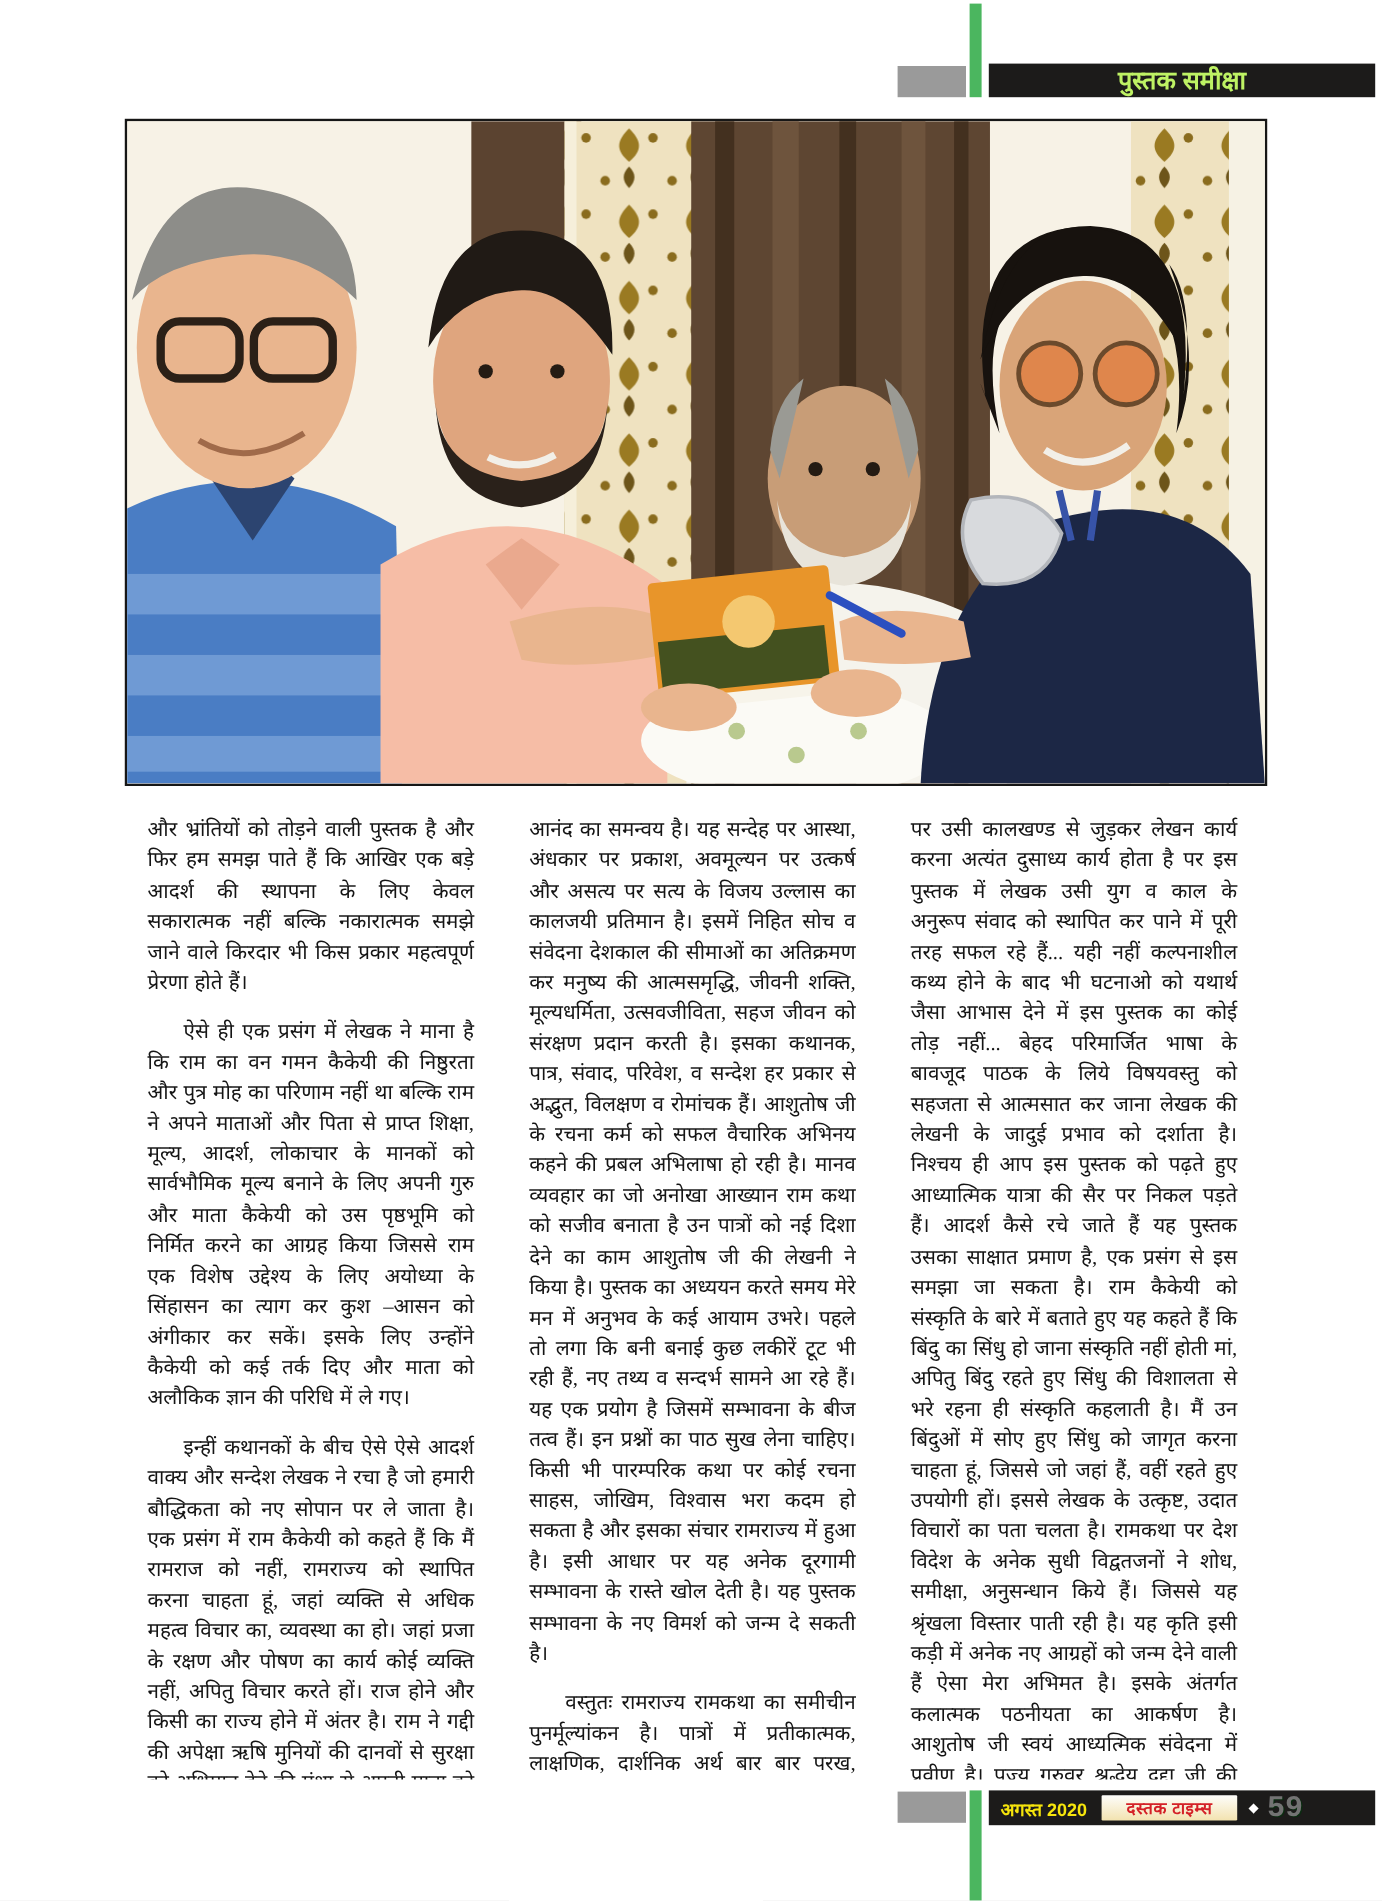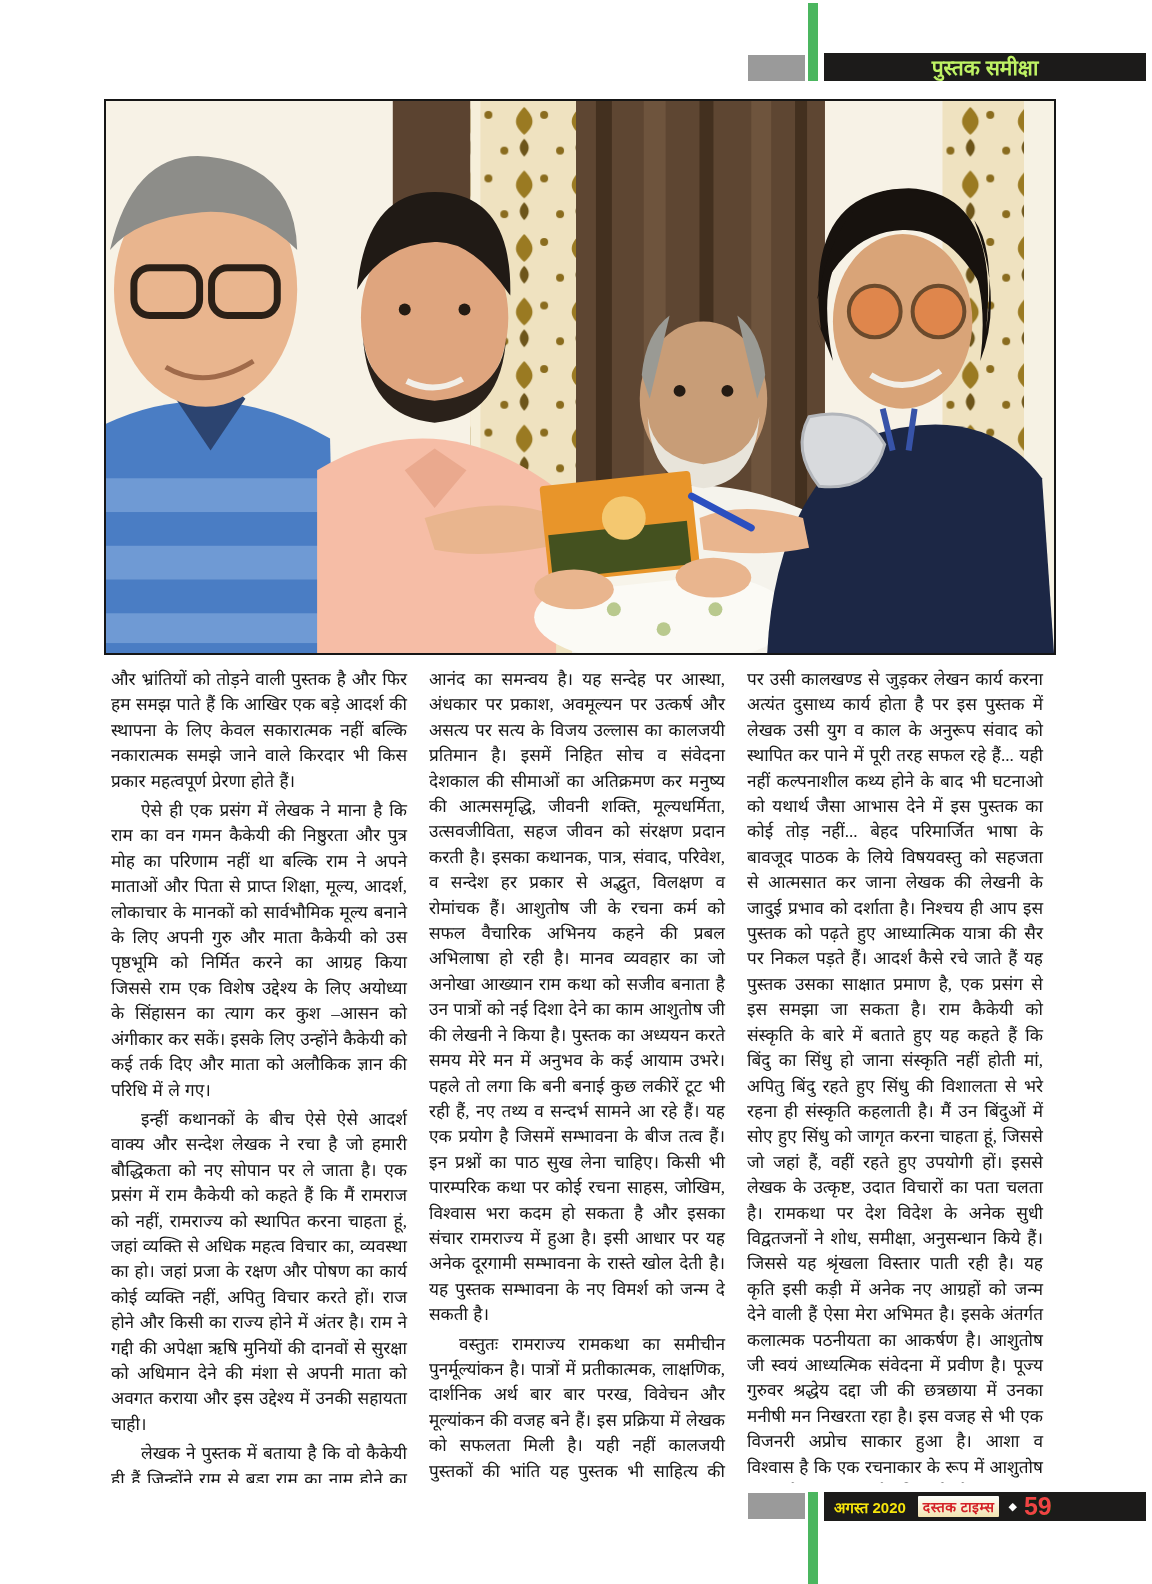--- a/index.html
+++ b/index.html
@@ -12,35 +12,35 @@
            display:flex;align-items:center;justify-content:center;}
   .hdr-bar span{color:#bef264;font-weight:bold;font-size:21px;line-height:1;
                 font-family:"Liberation Sans","DejaVu Sans",sans-serif;}
   
   .photo{position:absolute;left:104px;top:99px;width:952px;height:556px;border:2px solid #161616;
          box-sizing:border-box;background:#f5efe3;}
   .photo svg{display:block;width:100%;height:100%;}
   
   .cols{position:absolute;left:107px;top:663px;width:941px;height:820px;display:flex;gap:14px;}
   .col{width:304px;height:820px;overflow:hidden;}
-  .para{margin:4px;font-size:17.2px;line-height:25.4px;text-align:justify;color:#141414;
+  .para{margin:16px;font-size:17.2px;line-height:25.4px;text-align:justify;color:#141414;
         word-spacing:1px;}
   .para.indent{text-indent:30px;}
   .end-dot{color:#e42320;font-size:19px;line-height:1;vertical-align:-1px;padding-left:3px;}
   
   .ftr-gray{position:absolute;left:748px;top:1493px;width:57px;height:26px;background:#9a9a9a;}
   .ftr-green{position:absolute;left:808px;top:1492px;width:10px;height:92px;background:#4bb65f;}
   .ftr-bar{position:absolute;left:824px;top:1492px;width:322px;height:29px;background:#1c1b1a;
            display:flex;align-items:center;font-family:"Liberation Sans","DejaVu Sans",sans-serif;}
   .ftr-date{color:#f6e50c;font-weight:bold;font-size:15px;margin-left:10px;}
   .ftr-logo{margin-left:12px;background:linear-gradient(#fdfdfb,#f3e3b0);color:#d42127;
-            font-weight:bold;font-size:14px;padding:1px 5px;border-radius:1px;letter-spacing:.5px;}
+            font-weight:bold;font-size:14px;padding:1px 21px;border-radius:1px;letter-spacing:.5px;}
   .ftr-diamond{color:#ffffff;font-size:11px;margin-left:9px;}
-  .ftr-page{color:#ef4444;font-weight:bold;font-size:25px;margin-left:7px;
-            text-shadow:1px 1px 0 #0a2c10;}
+  .ftr-page{color:#737373;font-weight:bold;font-size:25px;margin-left:7px;
+            text-shadow:1px 1px 0 #0a2c10;font-family:Liberation Mono, monospace;}
 </style>
 </head>
 <body>
 
 <div class="page">
 
   <div class="hdr-gray"></div>
   <div class="hdr-green"></div>
   <div class="hdr-bar">
     <span>पुस्तक समीक्षा</span>

